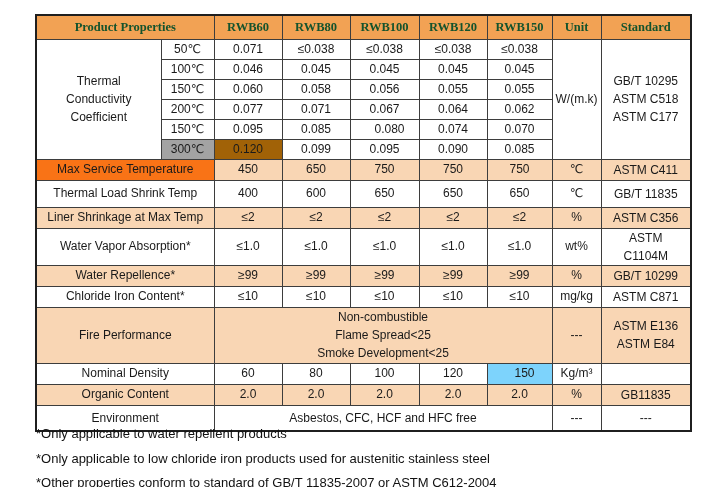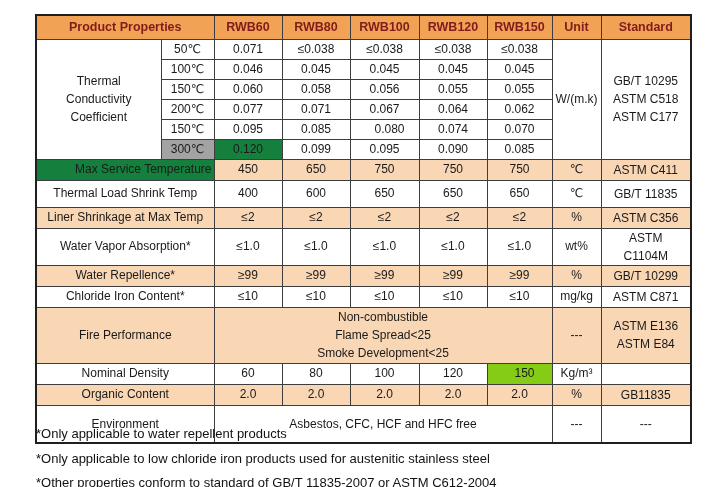--- a/index.html
+++ b/index.html
@@ -34,21 +34,21 @@
     vertical-align: middle;
     font-size: 12px;
     padding: 0 2px;
     overflow: hidden;
     line-height: 1.35;
   }
   table.spec th {
     font-weight: bold;
     font-size: 12.5px;
   }
-  .hdr { color: #7f1d1d; }
+  .hdr { color: #14532d; font-family: Liberation Serif, serif; }
   .lbl { font-size: 12.5px; }
   .multiline div { line-height: 1.5; }
   #footnotes {
     position: absolute;
     left: 36px;
     top: 426px;
     width: 660px;
     font-size: 13px;
     color: #111111;
   }
@@ -132,28 +132,28 @@
           <tr style="height: 20px;">
             <td style="background: rgb(255, 255, 255);">150℃</td>
             <td style="background: rgb(255, 255, 255);">0.095</td>
             <td style="background: rgb(255, 255, 255);">0.085</td>
             <td style="background: rgb(255, 255, 255); padding-left: 12px;">0.080</td>
             <td style="background: rgb(255, 255, 255);">0.074</td>
             <td style="background: rgb(255, 255, 255);">0.070</td>
           </tr>
           <tr style="height: 20px;">
             <td style="background: #a3a3a3;">300℃</td>
-            <td style="background: #15803d;">0.120</td>
+            <td style="background: #a16207;">0.120</td>
             <td style="background: rgb(255, 255, 255);">0.099</td>
             <td style="background: rgb(255, 255, 255);">0.095</td>
             <td style="background: rgb(255, 255, 255);">0.090</td>
             <td style="background: rgb(255, 255, 255);">0.085</td>
           </tr>
           <tr style="height: 21px;">
-            <td colspan="2" class="lbl" style="background: #15803d; text-align: right;">Max Service Temperature</td>
+            <td colspan="2" class="lbl" style="background: #f97316;">Max Service Temperature</td>
             <td style="background: rgb(249, 214, 180);">450</td>
             <td style="background: rgb(249, 214, 180);">650</td>
             <td style="background: rgb(249, 214, 180);">750</td>
             <td style="background: rgb(249, 214, 180);">750</td>
             <td style="background: rgb(249, 214, 180);">750</td>
             <td style="background: rgb(249, 214, 180);">℃</td>
             <td class="multiline" style="background: rgb(249, 214, 180);">
               <div>ASTM C411</div>
             </td>
           </tr>
@@ -230,39 +230,39 @@
               <div>ASTM E136</div>
               <div>ASTM E84</div>
             </td>
           </tr>
           <tr style="height: 21px;">
             <td colspan="2" class="lbl" style="background: rgb(255, 255, 255);">Nominal Density</td>
             <td style="background: rgb(255, 255, 255);">60</td>
             <td style="background: rgb(255, 255, 255);">80</td>
             <td style="background: rgb(255, 255, 255);">100</td>
             <td style="background: rgb(255, 255, 255);">120</td>
-            <td style="background: #84cc16; padding-left: 12px;">150</td>
+            <td style="background: #7dd3fc; padding-left: 12px;">150</td>
             <td style="background: rgb(255, 255, 255);">Kg/m³</td>
             <td class="multiline" style="background: rgb(255, 255, 255);">
               <div></div>
             </td>
           </tr>
           <tr style="height: 21px;">
             <td colspan="2" class="lbl" style="background: rgb(249, 214, 180);">Organic Content</td>
             <td style="background: rgb(249, 214, 180);">2.0</td>
             <td style="background: rgb(249, 214, 180);">2.0</td>
             <td style="background: rgb(249, 214, 180);">2.0</td>
             <td style="background: rgb(249, 214, 180);">2.0</td>
             <td style="background: rgb(249, 214, 180);">2.0</td>
             <td style="background: rgb(249, 214, 180);">%</td>
             <td class="multiline" style="background: rgb(249, 214, 180);">
               <div>GB11835</div>
             </td>
           </tr>
-          <tr style="height: 38px;">
+          <tr style="height: 26px;">
             <td colspan="2" class="lbl" style="background: rgb(255, 255, 255);">Environment</td>
             <td colspan="5" class="multiline" style="background: rgb(255, 255, 255);">
               <div>Asbestos, CFC, HCF and HFC free</div>
             </td>
             <td style="background: rgb(255, 255, 255);">---</td>
             <td class="multiline" style="background: rgb(255, 255, 255);">
               <div>---</div>
             </td>
           </tr>
         </tbody>

